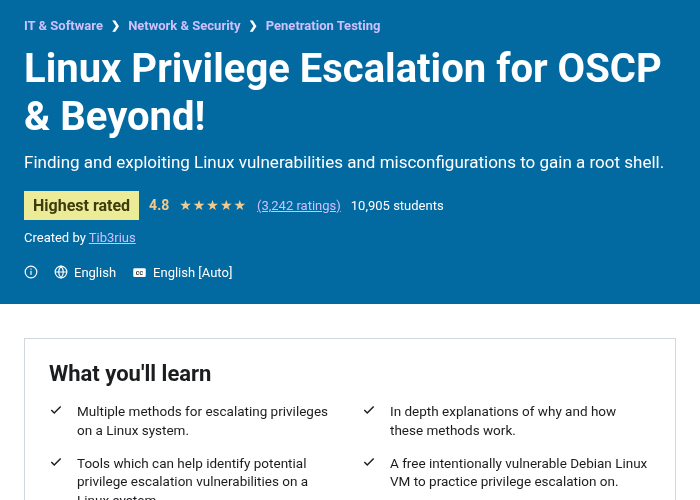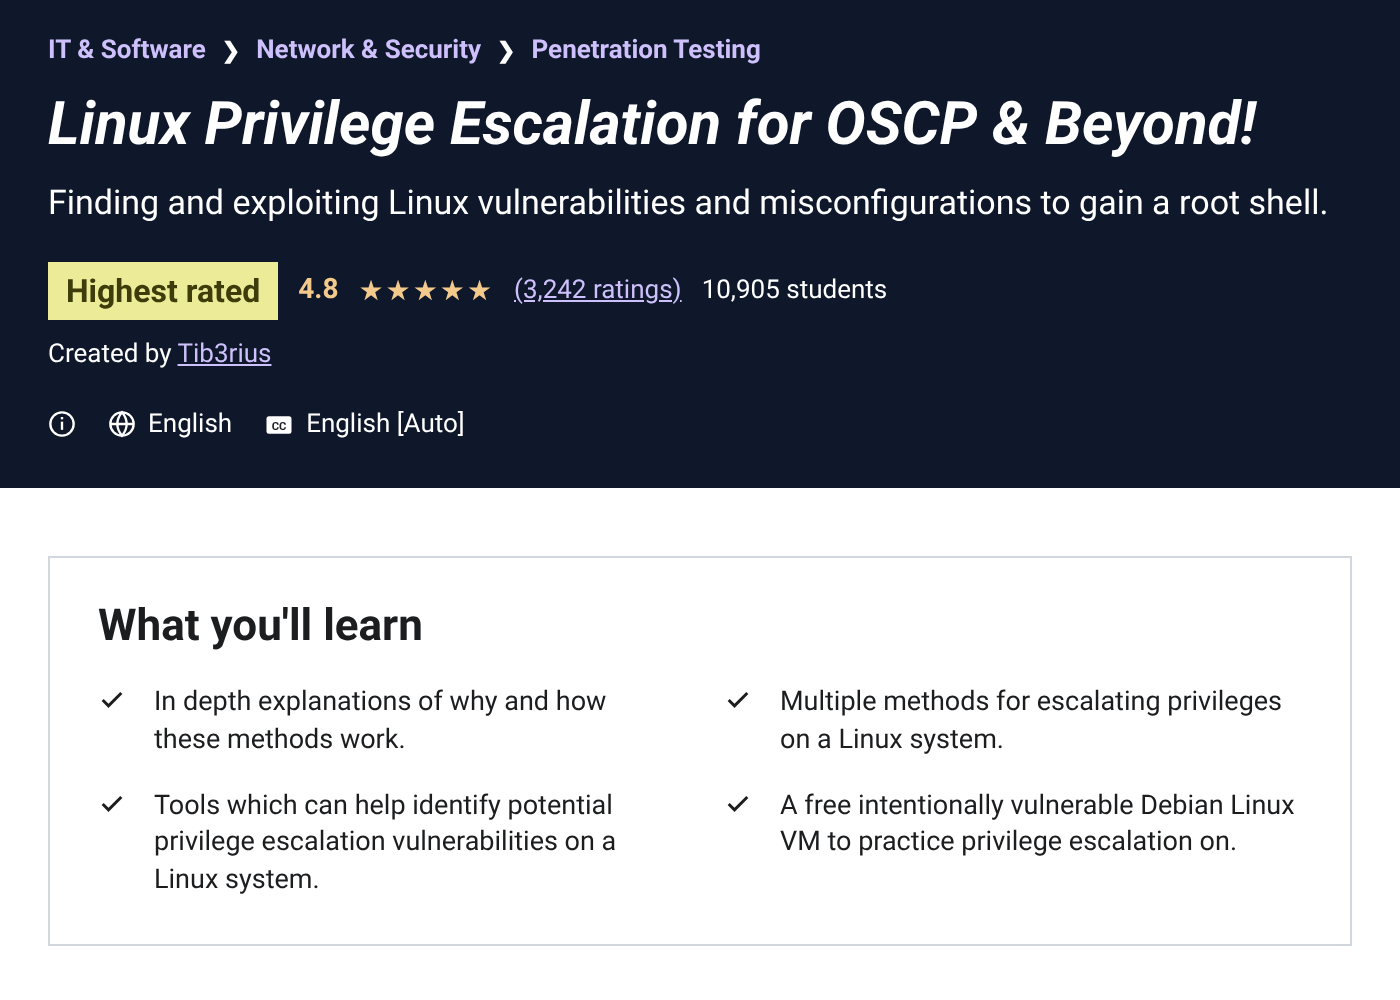--- a/index.html
+++ b/index.html
@@ -1,21 +1,21 @@
 <!DOCTYPE html>
 <html><head>
   <meta charset="utf-8">
   <style>
     * { margin: 0; padding: 0; box-sizing: border-box; }
     body { font-family: -apple-system, BlinkMacSystemFont, "Segoe UI", Roboto, sans-serif; width: 700px; height: 500px; }
-    .header { background: #0f172a; color: #fff; padding: 18px 24px 24px; }
+    .header { background: #0369a1; color: #fff; padding: 18px 24px 24px; }
     .breadcrumb { font-size: 13px; font-weight: 700; color: #cec0fc; margin-bottom: 12px; display: flex; align-items: center; gap: 8px; }
     .breadcrumb a { color: #cec0fc; text-decoration: none; }
     .crumb-sep { color: #fff; font-size: 11px; }
-    .title { font-size: 30px; font-weight: 700; line-height: 1.2; margin-bottom: 10px; font-style: italic; }
+    .title { font-size: 40px; font-weight: 700; line-height: 1.2; margin-bottom: 10px; }
     .subtitle { font-size: 17px; line-height: 1.4; margin-bottom: 16px; color: #fff; }
     .meta-row1 { display: flex; align-items: center; gap: 10px; margin-bottom: 10px; font-size: 13px; }
     .badge { background: #eceb98; color: #3d3c0a; font-weight: 700; font-size: 16px; padding: 5px 9px; }
     .rating-num { color: #f3ca8c; font-weight: 700; font-size: 14px; }
     .stars { color: #f3ca8c; font-size: 14px; letter-spacing: 1px; display: inline-flex; gap: 0; }
     .ratings-link { color: #cec0fc; text-decoration: underline; }
     .students { color: #fff; }
     .meta-row2 { font-size: 13px; margin-bottom: 20px; }
     .author { color: #cec0fc; text-decoration: underline; }
     .meta-row3 { display: flex; align-items: center; gap: 16px; font-size: 13px; }
@@ -87,27 +87,27 @@
 </div>
 
 <div class="content">
   <div class="learn-box">
     <h2 class="learn-title">What you'll learn</h2>
     <div class="learn-grid">
       <div class="learn-item">
         <span class="check"><svg width="14" height="14" viewBox="0 0 24 24" fill="none" stroke="#1c1d1f" stroke-width="2.5">
               <polyline points="4,12 9,17 20,6"></polyline>
             </svg></span>
-        <span>In depth explanations of why and how these methods work.</span>
+        <span>Multiple methods for escalating privileges on a Linux system.</span>
       </div>
       <div class="learn-item">
         <span class="check"><svg width="14" height="14" viewBox="0 0 24 24" fill="none" stroke="#1c1d1f" stroke-width="2.5">
               <polyline points="4,12 9,17 20,6"></polyline>
             </svg></span>
-        <span>Multiple methods for escalating privileges on a Linux system.</span>
+        <span>In depth explanations of why and how these methods work.</span>
       </div>
       <div class="learn-item">
         <span class="check"><svg width="14" height="14" viewBox="0 0 24 24" fill="none" stroke="#1c1d1f" stroke-width="2.5">
               <polyline points="4,12 9,17 20,6"></polyline>
             </svg></span>
         <span>Tools which can help identify potential privilege escalation vulnerabilities on a Linux system.</span>
       </div>
       <div class="learn-item">
         <span class="check"><svg width="14" height="14" viewBox="0 0 24 24" fill="none" stroke="#1c1d1f" stroke-width="2.5">
               <polyline points="4,12 9,17 20,6"></polyline>

